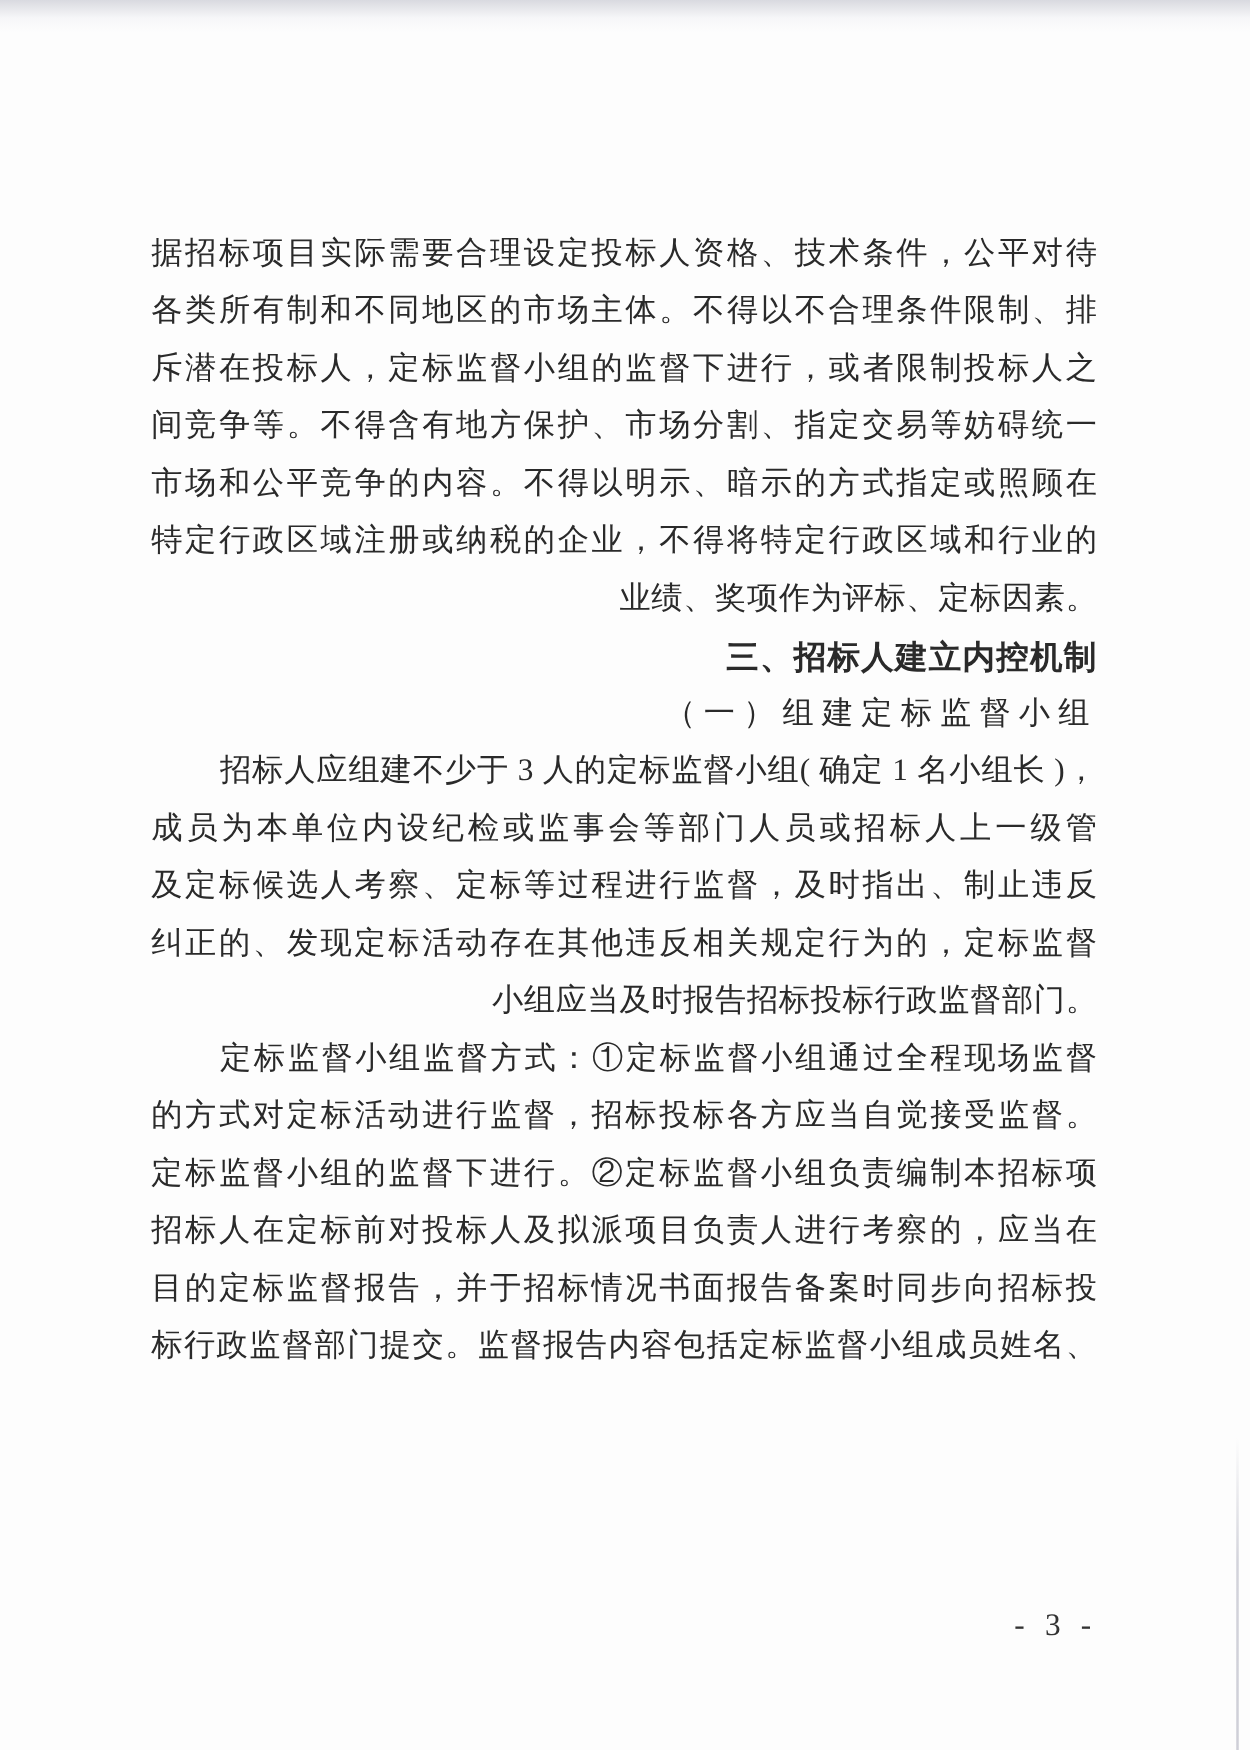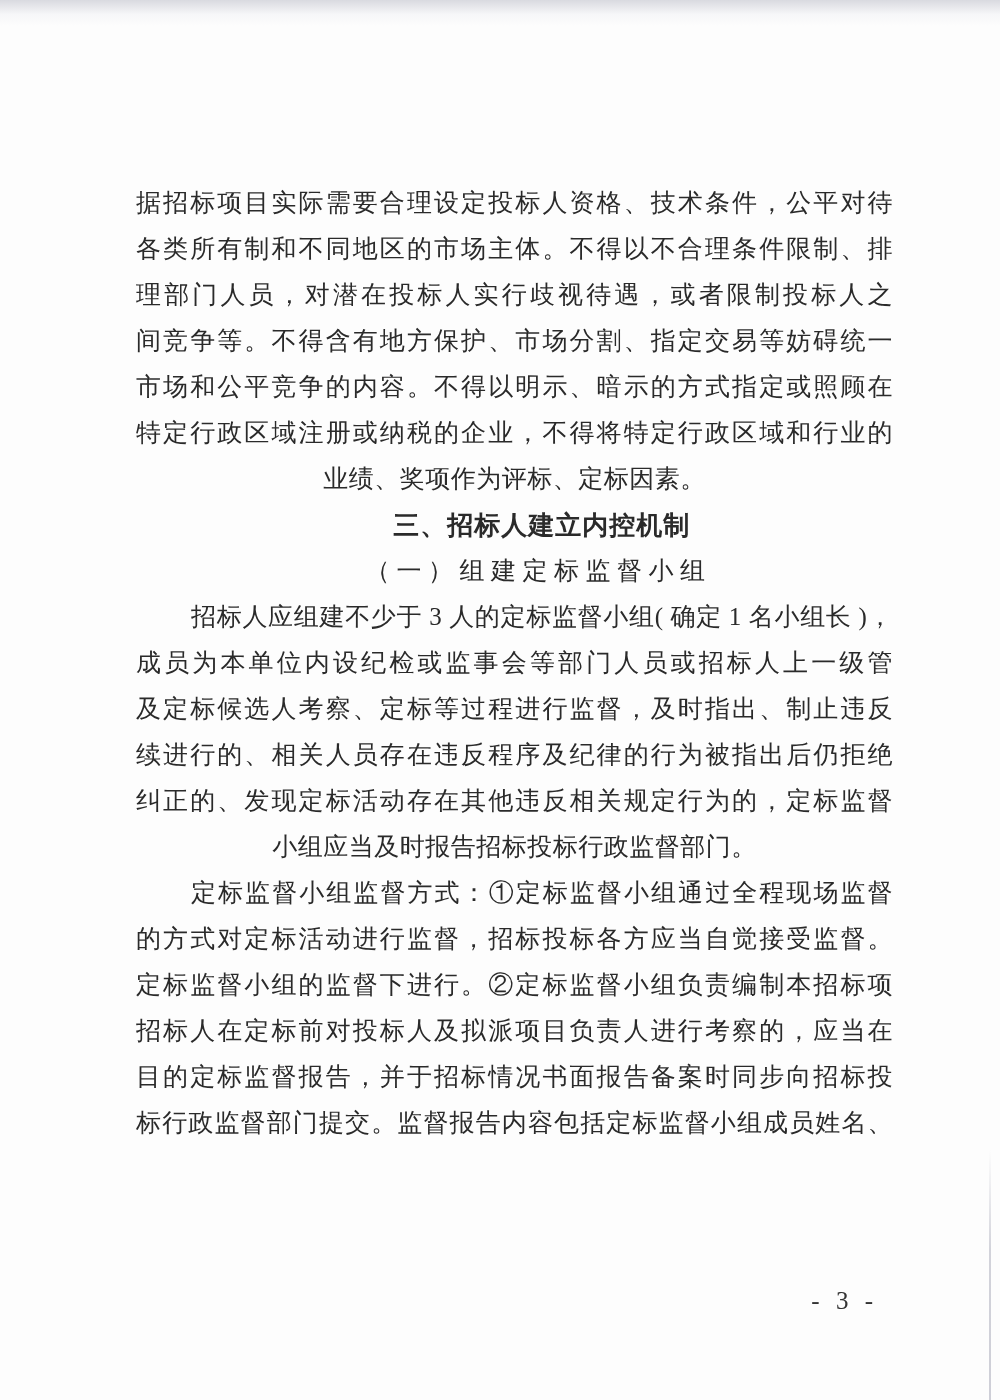--- a/index.html
+++ b/index.html
@@ -27,30 +27,30 @@
   .scan-edge {
     position: absolute;
     right: 9px;
     top: 1150px;
     width: 2px;
     height: 250px;
     background: linear-gradient(to bottom, rgba(190,190,200,0.0), rgba(175,176,190,0.55) 40%, rgba(175,176,190,0.6));
   }
   .text-block {
     position: absolute;
-    left: 136px;
+    left: 121px;
     top: 180px;
     width: 757px;
   }
   .line {
     height: 46px;
     line-height: 46px;
     font-size: 25px;
     letter-spacing: 0.5px;
-    text-align: center;
+    text-align: right;
   }
   .fill {
     text-align: justify;
     text-justify: inter-character;
     text-align-last: justify;
   }
   .indent {
     text-indent: 2.2em;
   }
   .heading {
@@ -79,34 +79,33 @@
 
 <div class="page">
 
   <div class="scan-top"></div>
   <div class="scan-edge"></div>
 
   <div class="text-block">
 
     <div class="line fill">据招标项目实际需要合理设定投标人资格、技术条件，公平对待</div>
     <div class="line fill">各类所有制和不同地区的市场主体。不得以不合理条件限制、排</div>
-    <div class="line fill">理部门人员，对潜在投标人实行歧视待遇，或者限制投标人之</div>
+    <div class="line fill">斥潜在投标人，定标监督小组的监督下进行，或者限制投标人之</div>
     <div class="line fill">间竞争等。不得含有地方保护、市场分割、指定交易等妨碍统一</div>
     <div class="line fill">市场和公平竞争的内容。不得以明示、暗示的方式指定或照顾在</div>
     <div class="line fill">特定行政区域注册或纳税的企业，不得将特定行政区域和行业的</div>
     <div class="line">业绩、奖项作为评标、定标因素。</div>
 
     <div class="line heading">三、招标人建立内控机制</div>
 
     <div class="line subheading">（一）组建定标监督小组</div>
 
     <div class="line fill indent">招标人应组建不少于 3 人的定标监督小组( 确定 1 名小组长 )，</div>
     <div class="line fill">成员为本单位内设纪检或监事会等部门人员或招标人上一级管</div>
     <div class="line fill">及定标候选人考察、定标等过程进行监督，及时指出、制止违反</div>
-    <div class="line fill">续进行的、相关人员存在违反程序及纪律的行为被指出后仍拒绝</div>
     <div class="line fill">纠正的、发现定标活动存在其他违反相关规定行为的，定标监督</div>
     <div class="line">小组应当及时报告招标投标行政监督部门。</div>
 
     <div class="line fill indent">定标监督小组监督方式：①定标监督小组通过全程现场监督</div>
     <div class="line fill">的方式对定标活动进行监督，招标投标各方应当自觉接受监督。</div>
     <div class="line fill">定标监督小组的监督下进行。②定标监督小组负责编制本招标项</div>
     <div class="line fill">招标人在定标前对投标人及拟派项目负责人进行考察的，应当在</div>
     <div class="line fill">目的定标监督报告，并于招标情况书面报告备案时同步向招标投</div>
     <div class="line fill">标行政监督部门提交。监督报告内容包括定标监督小组成员姓名、</div>
 

